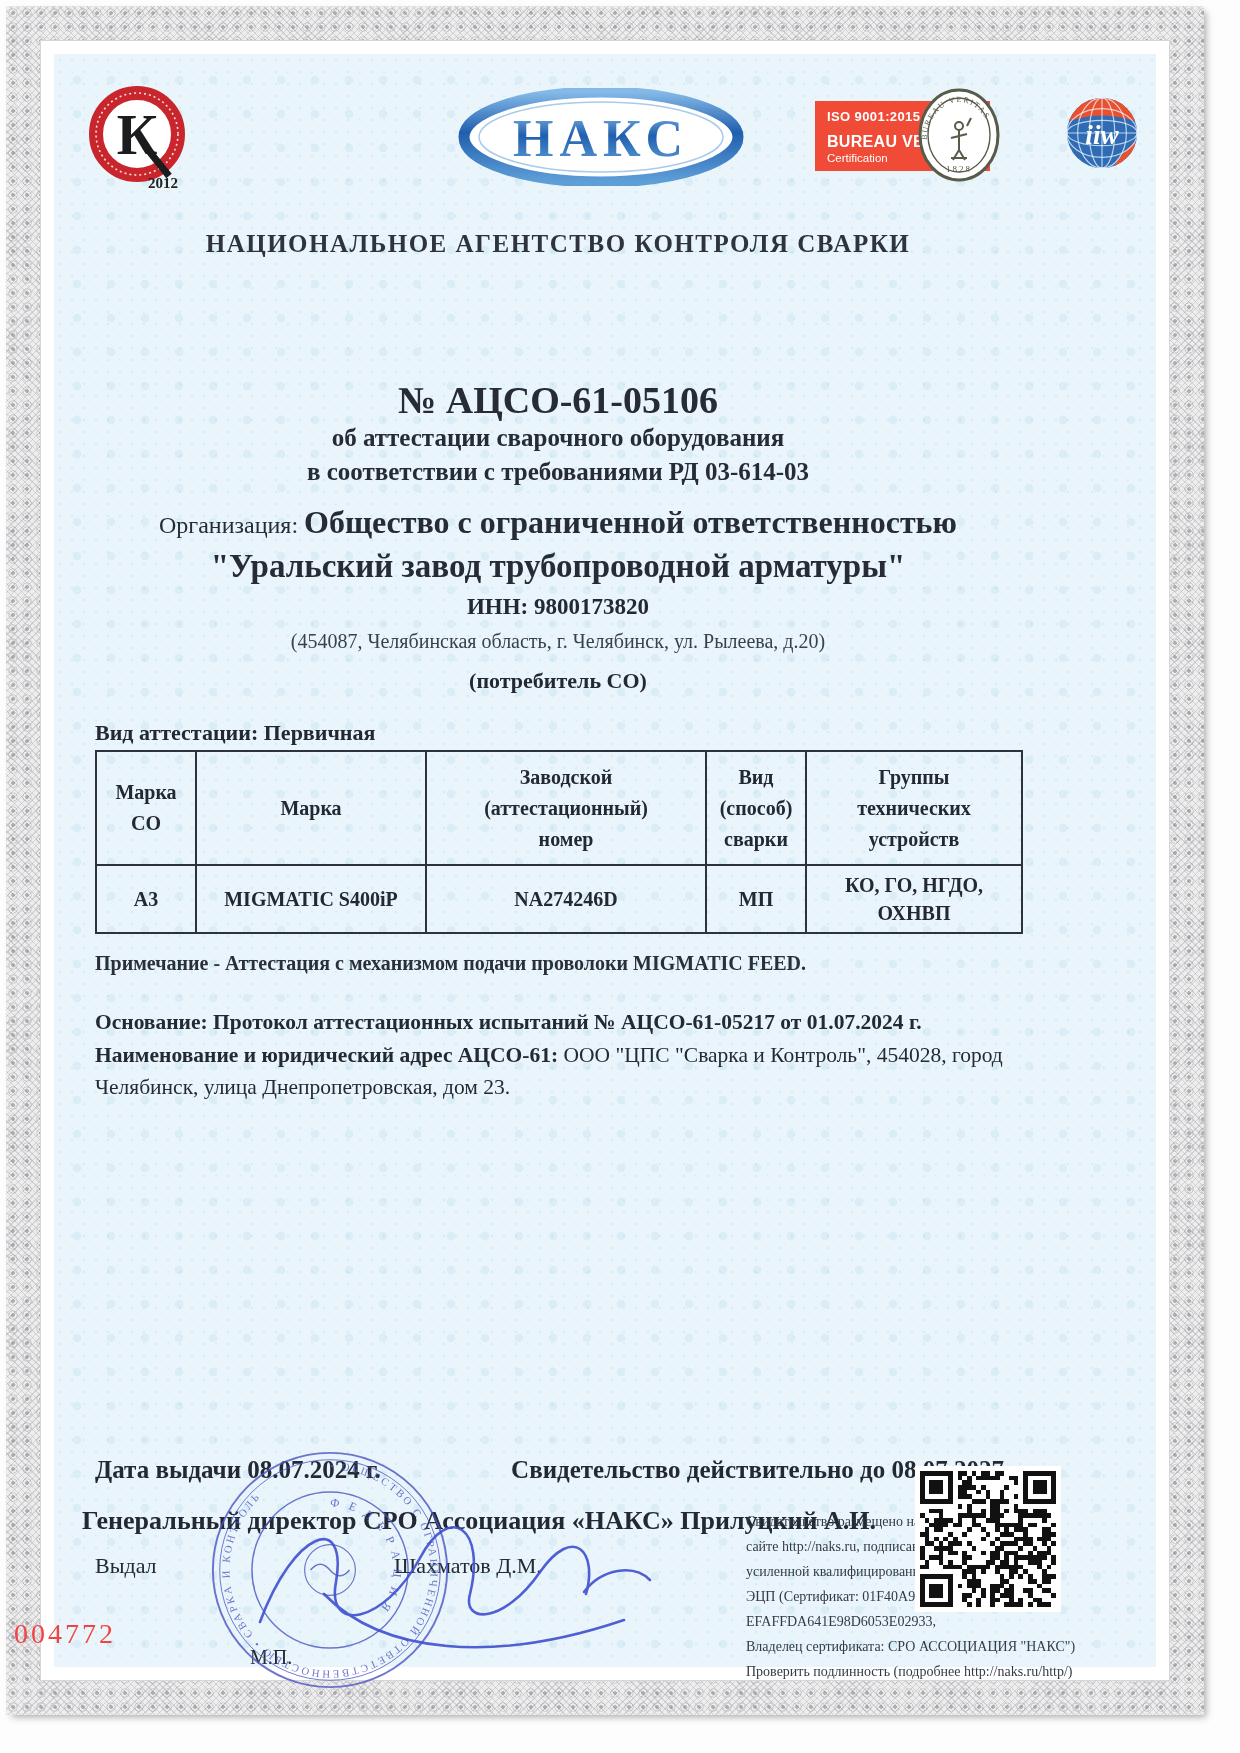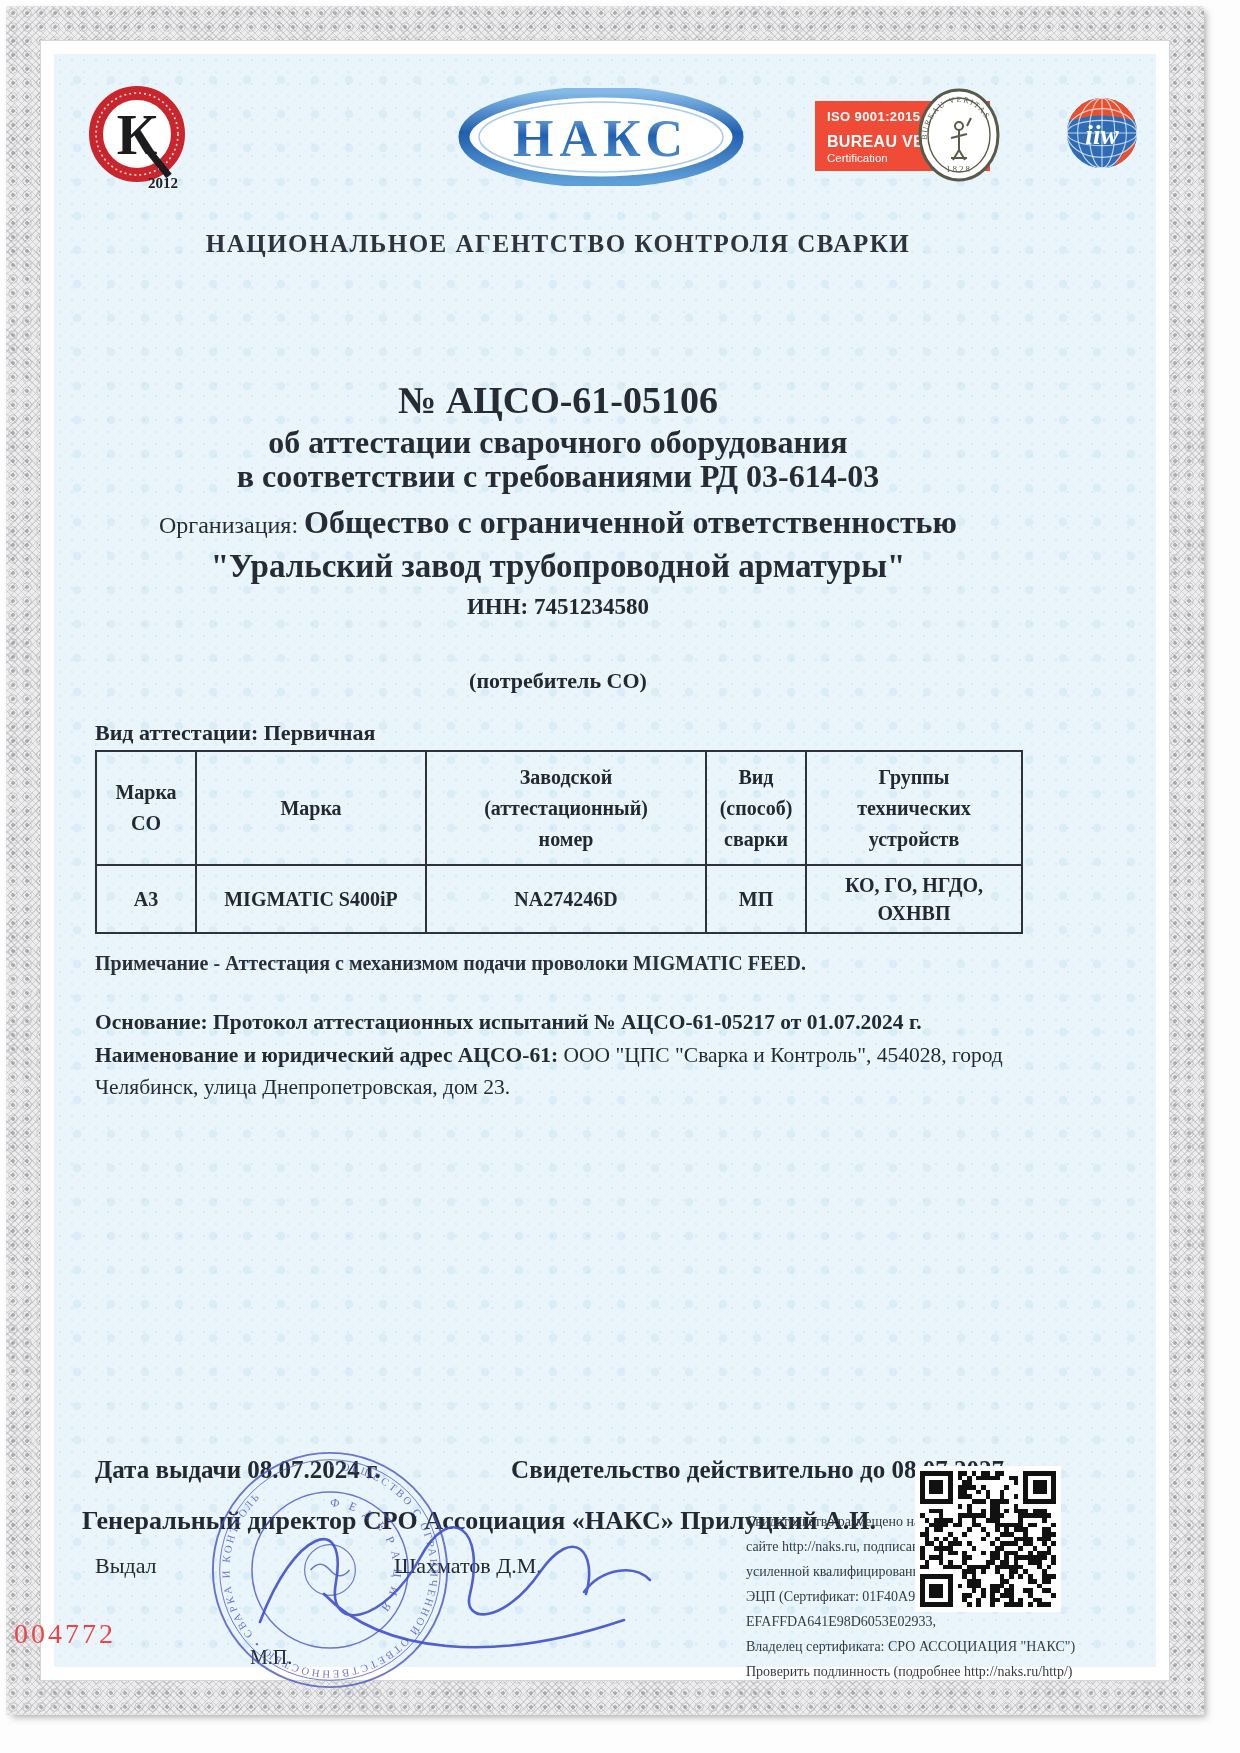--- a/index.html
+++ b/index.html
@@ -21,21 +21,21 @@
     background-image:
       radial-gradient(circle, rgba(110,182,216,.17) 1px, transparent 1.6px),
       radial-gradient(circle, rgba(110,182,216,.12) 4px, transparent 4.6px);
     background-size:12px 12px,34px 34px;background-position:0 0,6px 9px;}
   .abs{position:absolute;}
   .cx{position:absolute;left:0;width:1008px;text-align:center;}
   .b{font-weight:bold;}
   .agency{top:176px;font-size:25px;font-weight:bold;letter-spacing:1.5px;color:#2e333e;}
   .doctitle{top:216px;font-size:52px;font-weight:bold;letter-spacing:6px;color:#3d424a;}
   .docnum{top:324px;font-size:38px;font-weight:bold;color:#262b36;}
-  .sub{font-size:32px;font-weight:bold;color:#262b36;}
+  .sub{font-size:25px;font-weight:bold;color:#262b36;}
   .orgline{top:450px;font-size:24px;color:#262b36;}
   .orgbig{font-size:32px;font-weight:bold;}
   .orgline2{top:494px;font-size:33px;font-weight:bold;color:#262b36;}
   .inn{top:540px;font-size:23px;font-weight:bold;}
   .addr{top:576px;font-size:20px;color:#39404e;}
   .role{top:614px;font-size:22px;font-weight:bold;}
   .kind{left:41px;top:666px;font-size:22px;font-weight:bold;}
   table.att{position:absolute;left:41px;top:696px;width:926px;border-collapse:collapse;table-layout:fixed;}
   table.att th,table.att td{border:2px solid #2e323a;white-space:pre-line;text-align:center;vertical-align:middle;color:#232833;}
   table.att th{font-size:20px;font-weight:bold;line-height:1.55;height:108px;padding:2px 4px;}
@@ -141,21 +141,22 @@
       <div class="cx agency">НАЦИОНАЛЬНОЕ АГЕНТСТВО КОНТРОЛЯ СВАРКИ</div>
       <div class="cx docnum">№ АЦСО-61-05106</div>
       <div class="cx sub" style="top:370px">об аттестации сварочного оборудования</div>
       <div class="cx sub" style="top:404px">в соответствии с требованиями РД 03-614-03</div>
 
       <div class="cx orgline">
         <span>Организация:</span>
         <span class="orgbig">Общество с ограниченной ответственностью</span>
       </div>
       <div class="cx orgline2">"Уральский завод трубопроводной арматуры"</div>
-      <div class="cx inn">ИНН: 7451234580</div>
+      <div class="cx inn">ИНН: 9800173820</div>
+      <div class="cx addr">(454087, Челябинская область, г. Челябинск, ул. Рылеева, д.20)</div>
       <div class="cx role">(потребитель СО)</div>
 
       <div class="abs kind">Вид аттестации: Первичная</div>
 
       <table class="att">
         <colgroup>
             <col style="width:100px">
             <col style="width:230px">
             <col style="width:280px">
             <col style="width:100px">

